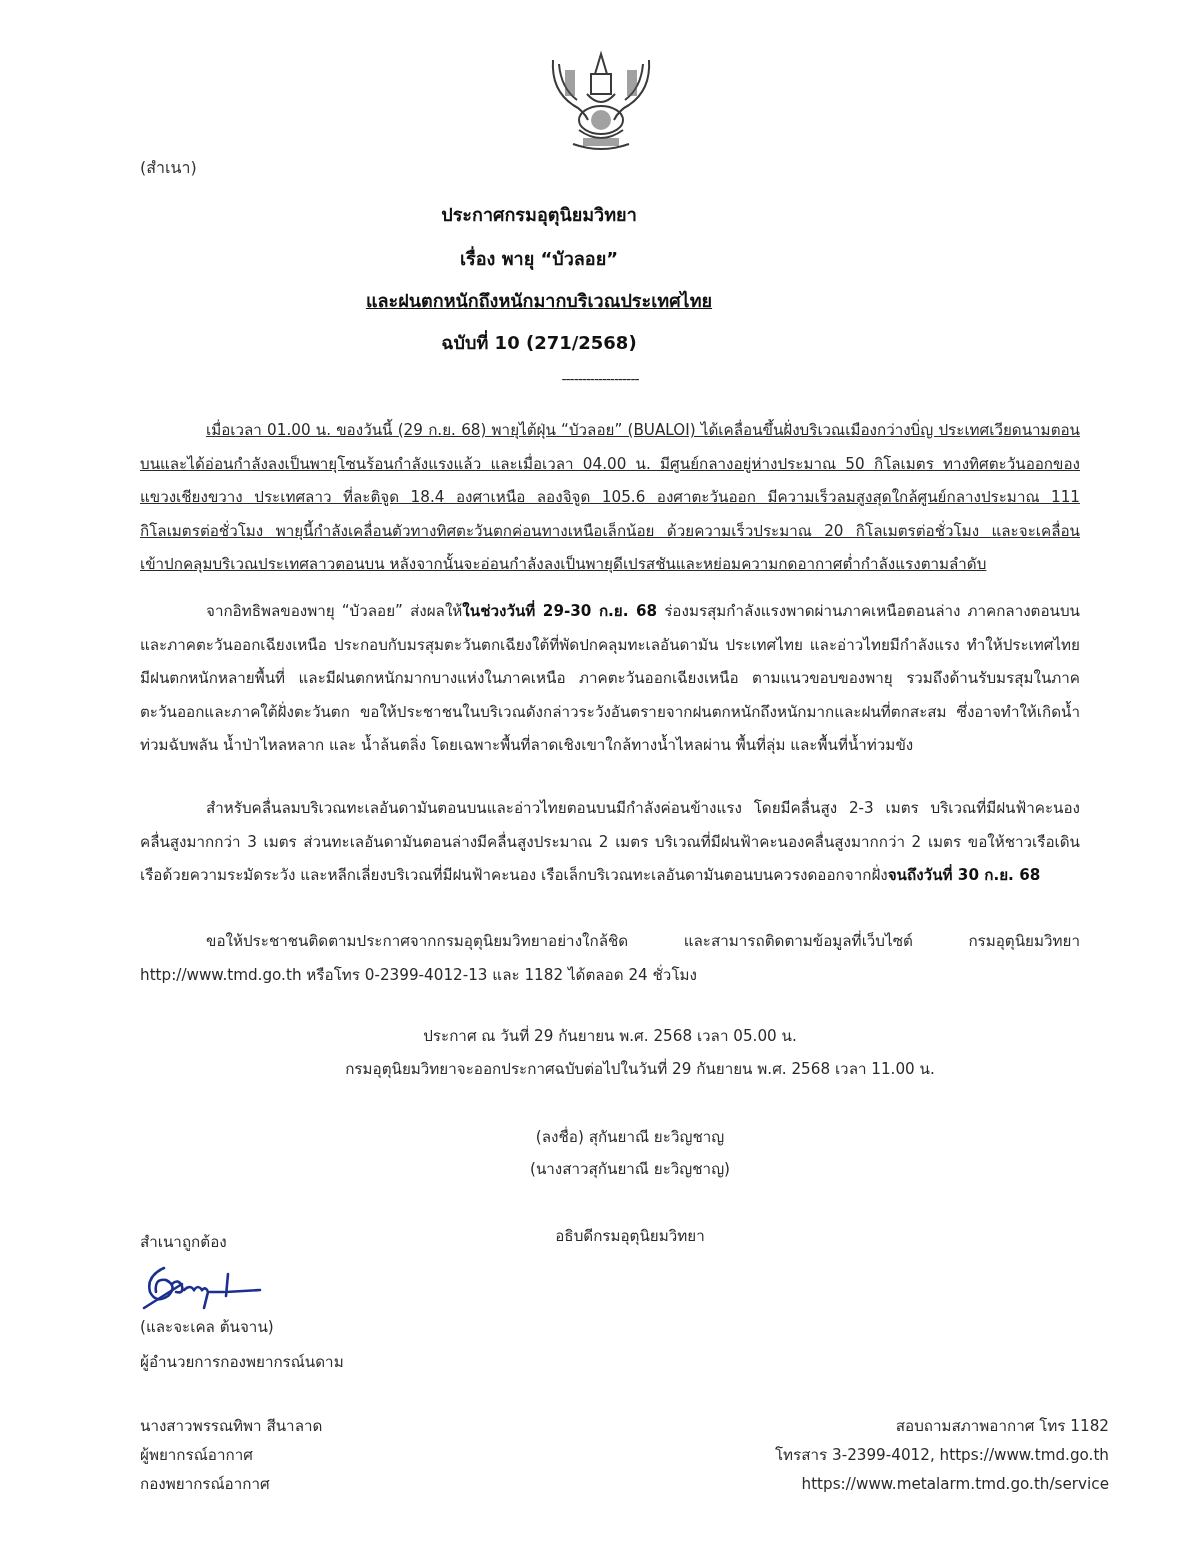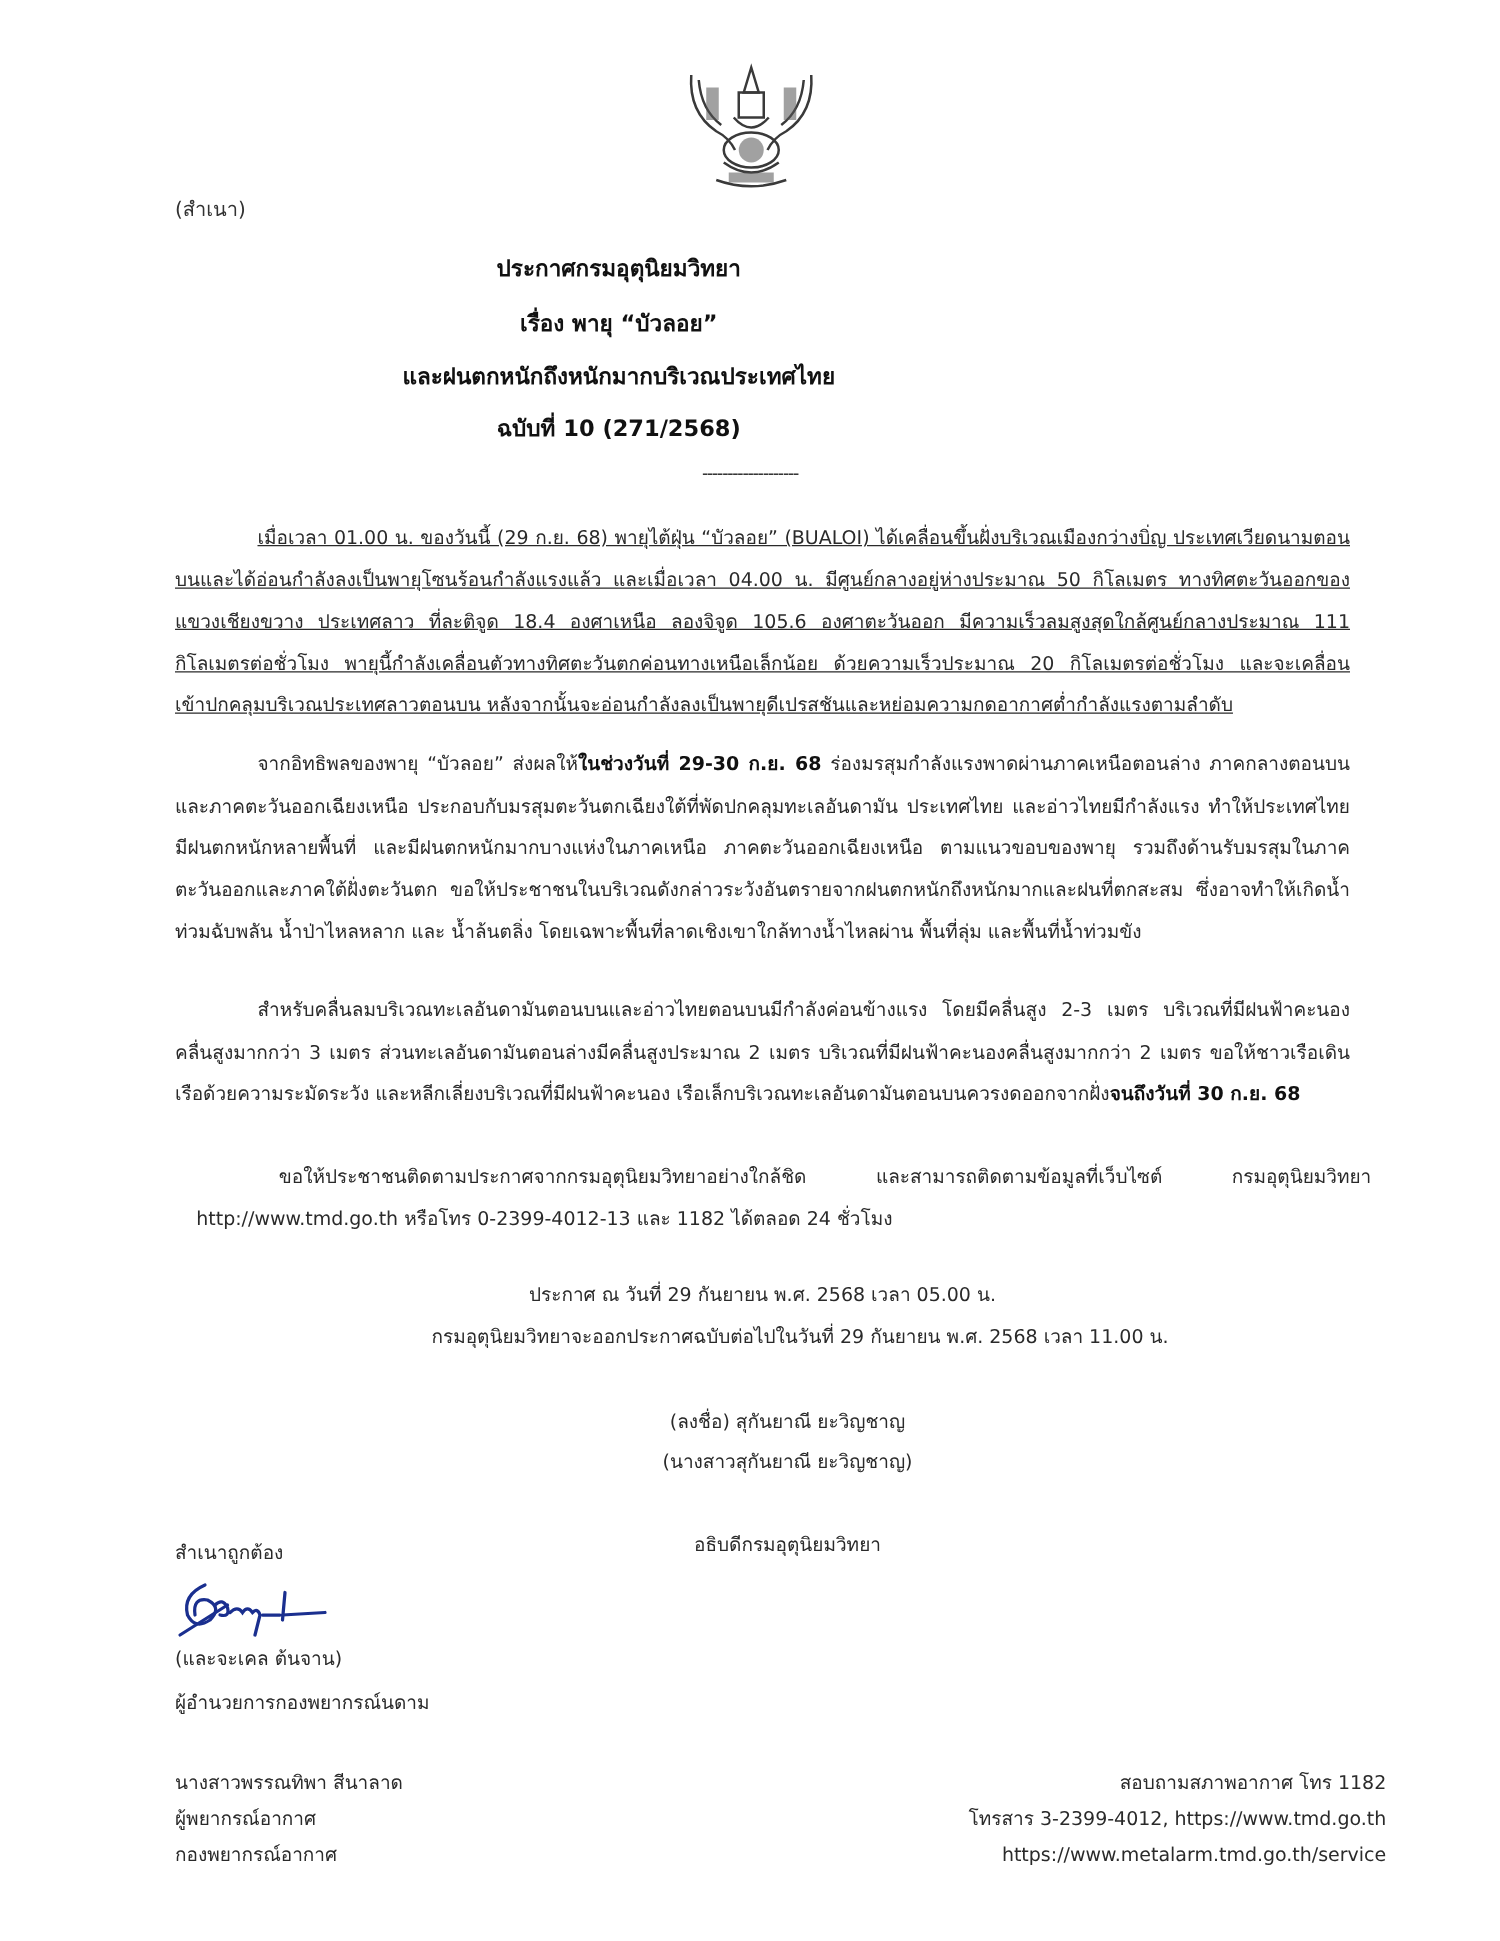--- a/index.html
+++ b/index.html
@@ -4,33 +4,33 @@
   <style>
     html, body { margin: 0; padding: 0; background: #ffffff; }
     body {
       width: 1200px; height: 1553px; position: relative; overflow: hidden;
       font-family: "DejaVu Sans", "Liberation Sans", sans-serif;
       color: #1c1c1c;
     }
     .abs { position: absolute; }
     .emblem { left: 543px; top: 50px; width: 116px; height: 106px; }
     .copy-label { left: 140px; top: 155px; font-size: 16px; color: #333; }
-    .title-block { left: 0; width: 990px; text-align: center; font-weight: bold; font-size: 18px; color: #111; }
+    .title-block { left: 0; width: 990px; text-align: center; font-weight: bold; font-size: 18px; color: #111; padding-left: 44px; }
     .t1 { top: 200px; }
     .t2 { top: 244px; }
-    .t3 { top: 286px; }
+    .t3 { top: 286px; text-decoration: underline; }
     .t4 { top: 328px; }
     .divider { top: 371px; left: 0; width: 1200px; text-align: center; font-size: 14px; letter-spacing: -1px; color:#222; }
     .para { left: 140px; width: 940px; font-size: 15.2px; line-height: 33.5px; color: #2a2a2a; text-align: justify; text-align-last: left; }
     .para .indent { display: inline-block; width: 66px; }
     .para b { color: #111; }
     .p1 { top: 414px; text-decoration: underline; }
     .p2 { top: 595px; }
     .p3 { top: 792px; }
-    .p4 { top: 925px; margin-left: 17px; }
+    .p4 { top: 925px; }
     .center-line { left: 0; width: 1200px; text-align: center; font-size: 15.2px; color: #2a2a2a; }
     .c1 { top: 1024px; left: 10px; }
     .c2 { top: 1057px; left: 40px; }
     .signer { left: 400px; width: 460px; text-align: center; font-size: 15.2px; color: #2a2a2a; }
     .s1 { top: 1125px; }
     .s2 { top: 1157px; }
     .s3 { top: 1224px; }
     .cert { left: 140px; font-size: 15.2px; color: #2a2a2a; }
     .cert1 { top: 1230px; }
     .sig-img { left: 142px; top: 1262px; width: 120px; height: 50px; }

